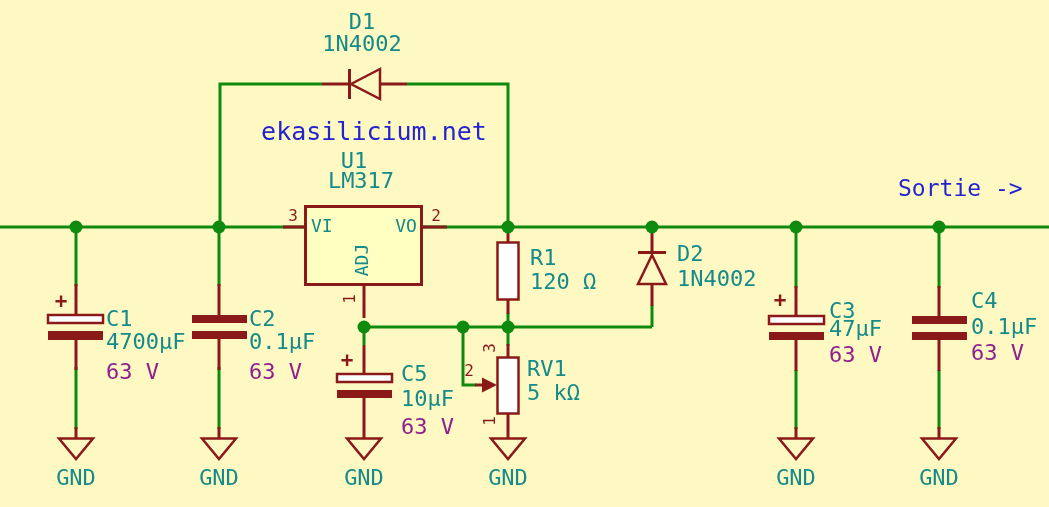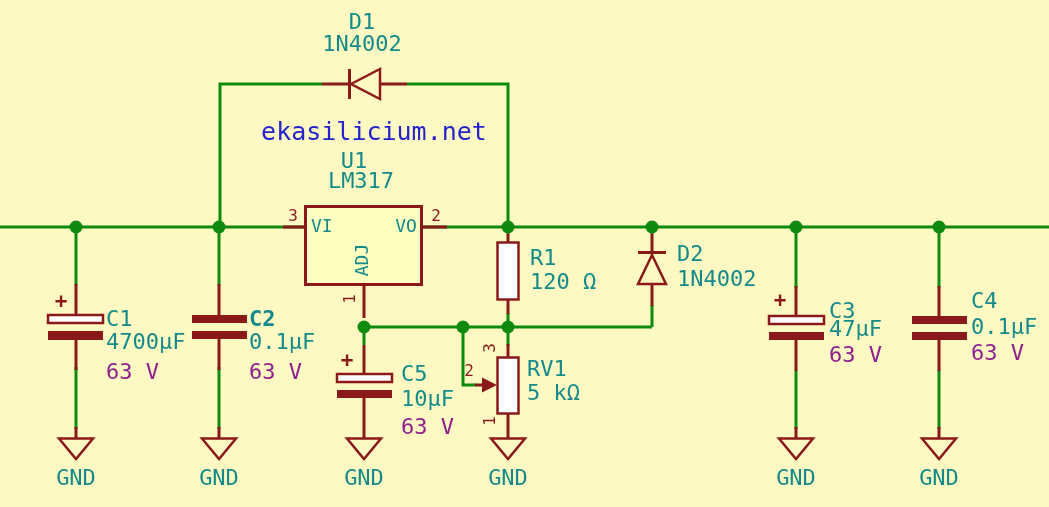--- a/index.html
+++ b/index.html
@@ -116,20 +116,21 @@
   </svg>
 
   <div class="t lbl ctr" style="left:362px;top:22px;">D1</div>
   <div class="t lbl ctr" style="left:362px;top:44px;">1N4002</div>
 
   <div class="t note ctr" style="left:374px;top:131px;font-size:25px;">ekasilicium.net</div>
 
   <div class="t lbl ctr" style="left:354px;top:161px;">U1</div>
   <div class="t lbl ctr" style="left:354px;top:181px;margin-left:7px;">LM317</div>
 
+  <div class="t note ml" style="left:898px;top:188px;font-size:23px;">Sortie -&gt;</div>
 
   <div class="t pinno ctr" style="left:293px;top:216px;">3</div>
   <div class="t pinno ctr" style="left:436px;top:216px;">2</div>
   <div class="t pinname ml" style="left:311px;top:226px;">VI</div>
   <div class="t pinname ctr" style="left:406px;top:226px;">VO</div>
   <div class="t pinname rot" style="left:362px;top:260px;">ADJ</div>
   <div class="t pinno rot" style="left:350px;top:299px;">1</div>
 
   <div class="t lbl ml" style="left:530px;top:258px;">R1</div>
   <div class="t lbl ml" style="left:530px;top:282px;">120 Ω</div>
@@ -141,21 +142,21 @@
   <div class="t pinno ctr" style="left:469px;top:371px;">2</div>
   <div class="t pinno rot" style="left:490px;top:421px;">1</div>
   <div class="t lbl ml" style="left:527px;top:369px;">RV1</div>
   <div class="t lbl ml" style="left:527px;top:393px;">5 kΩ</div>
 
   <div class="t plus ctr" style="left:61px;top:301px;">+</div>
   <div class="t lbl ml" style="left:106px;top:319px;">C1</div>
   <div class="t lbl ml" style="left:106px;top:342px;">4700µF</div>
   <div class="t volt ml" style="left:106px;top:372px;">63 V</div>
 
-  <div class="t lbl ml" style="left:249px;top:319px;font-weight:bold;">C2</div>
+  <div class="t lbl ml" style="left:249px;top:319px;">C2</div>
   <div class="t lbl ml" style="left:249px;top:342px;">0.1µF</div>
   <div class="t volt ml" style="left:249px;top:372px;">63 V</div>
 
   <div class="t plus ctr" style="left:347px;top:360px;">+</div>
   <div class="t lbl ml" style="left:401px;top:374px;">C5</div>
   <div class="t lbl ml" style="left:401px;top:399px;">10µF</div>
   <div class="t volt ml" style="left:401px;top:427px;">63 V</div>
 
   <div class="t plus ctr" style="left:780px;top:300px;">+</div>
   <div class="t lbl ml" style="left:829px;top:303px;margin-top:8px;">C3</div>

